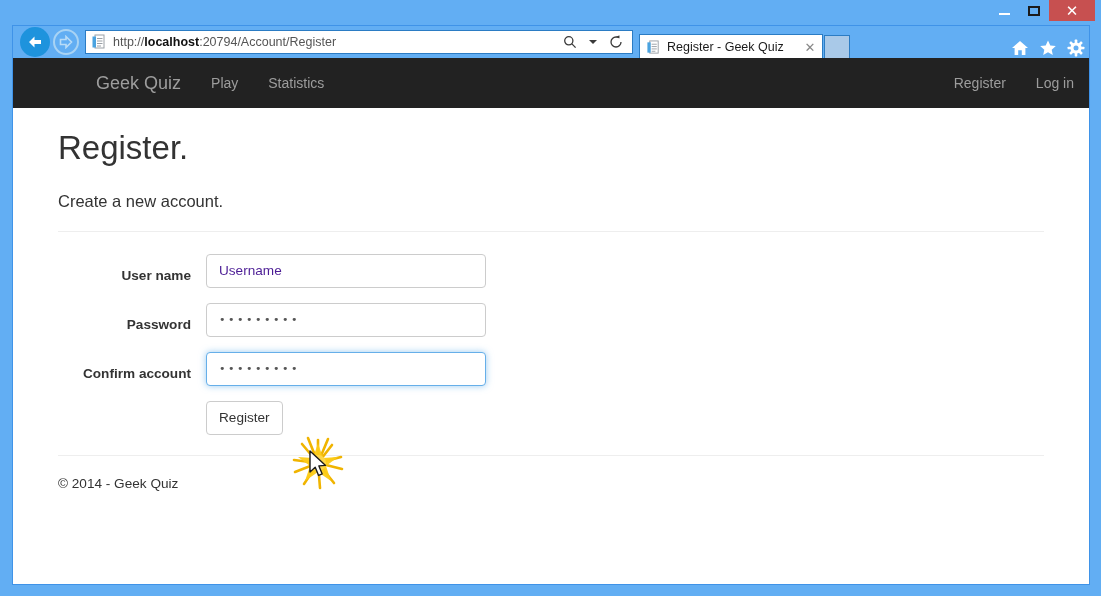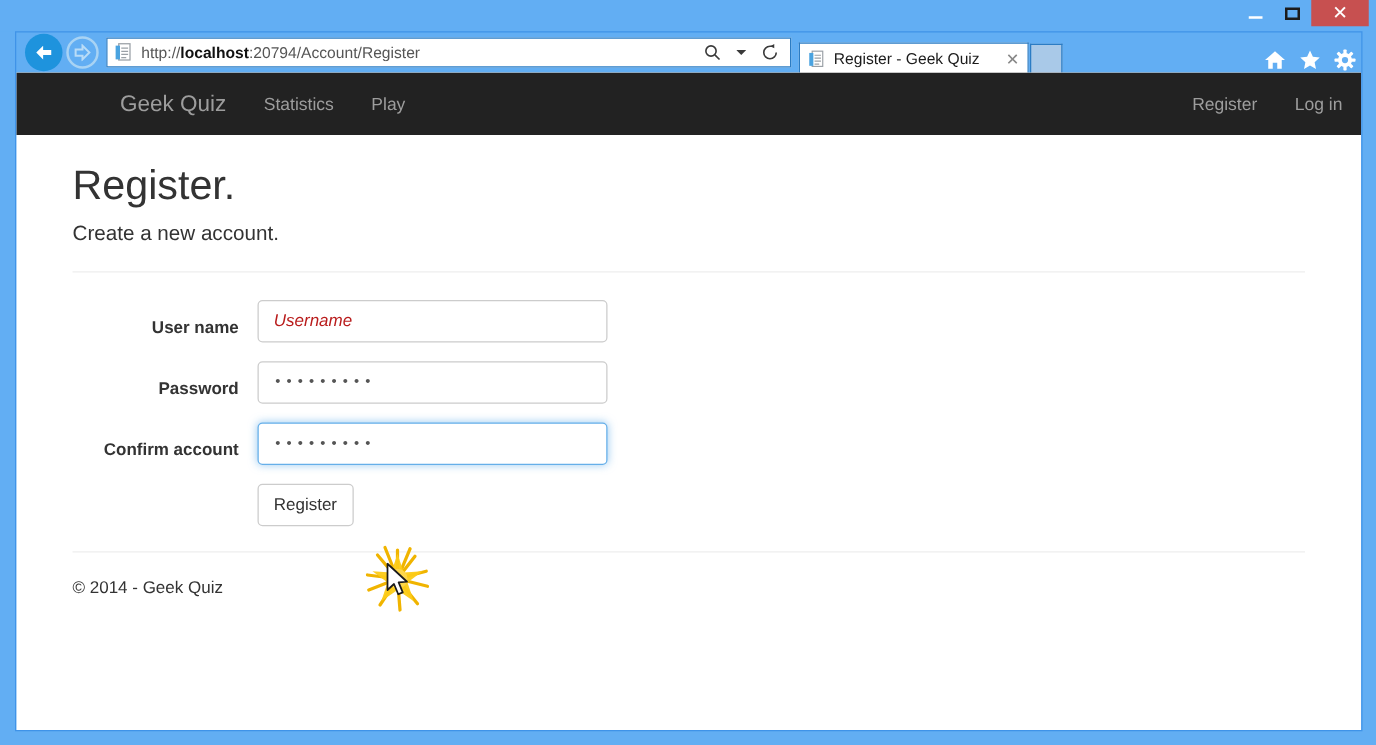--- a/index.html
+++ b/index.html
@@ -185,21 +185,21 @@
   .container {
     padding: 0 45px;
     position: relative;
   }
   h1.page-title {
     font-size: 33px; font-weight: normal; color: #333333;
     margin: 22px 0 0 0; line-height: 1.1;
     font-family: "Liberation Sans", sans-serif;
   }
   .subtitle {
-    font-size: 16.5px; color: #333333; margin: 12px 0 0 0;
+    font-size: 16.5px; color: #333333; margin: 26px 0 0 0;
     font-family: "Liberation Sans", sans-serif;
   }
   hr.divider {
     border: none; border-top: 1px solid #eeeeee;
     margin: 20px 0 0 0;
   }
 
   
   .form-area { padding-top: 22px; }
   .form-row {
@@ -214,21 +214,21 @@
   .form-control {
     width: 280px; height: 34px;
     border: 1px solid #cccccc; border-radius: 4px;
     background: #ffffff;
     font-size: 13.6px; color: #555555;
     padding: 0 12px; line-height: 32px;
     font-family: "Liberation Sans", sans-serif;
     outline: none;
     display: flex; align-items: center;
   }
-  .form-control.placeholder-text { color: #b91c1c; font-style: italic; }
+  .form-control.placeholder-text { color: #4c1d95; }
   .form-control.focused {
     border-color: #66afe9;
     box-shadow: 0 0 7px rgba(102,175,233,.65);
   }
   .dots {
     letter-spacing: 2.5px; font-size: 11px; color: #555555;
     font-family: "DejaVu Sans", sans-serif;
   }
   .btn-row { display: flex; }
   .btn-spacer { width: 148px; padding-right: 15px; }
@@ -370,22 +370,22 @@
       </div>
     </div>
   </div>
 
   <div id="viewport">
 
     <div class="navbar">
       <div class="navbar-inner">
         <span class="brand">Geek Quiz</span>
         <span class="navlinks">
+          <span class="navlink">Play</span>
           <span class="navlink">Statistics</span>
-          <span class="navlink">Play</span>
         </span>
         <span class="nav-right">
           <span class="navlink">Register</span>
           <span class="navlink">Log in</span>
         </span>
       </div>
     </div>
 
     <div class="container">
       <h1 class="page-title">Register.</h1>

